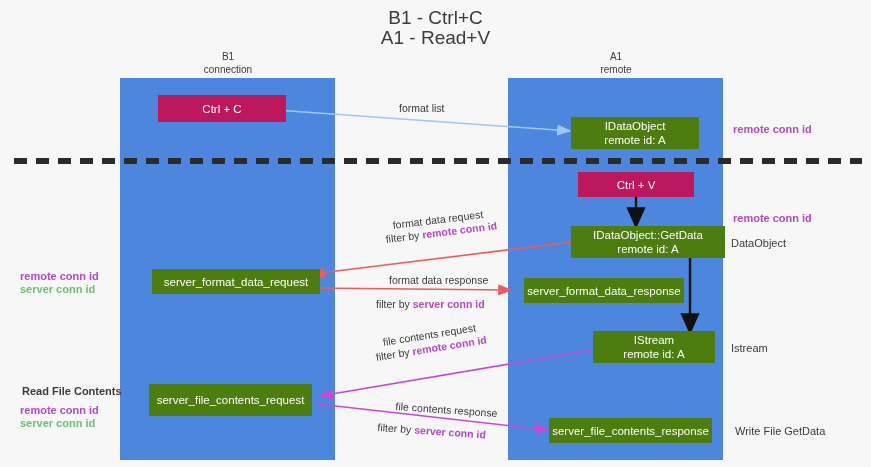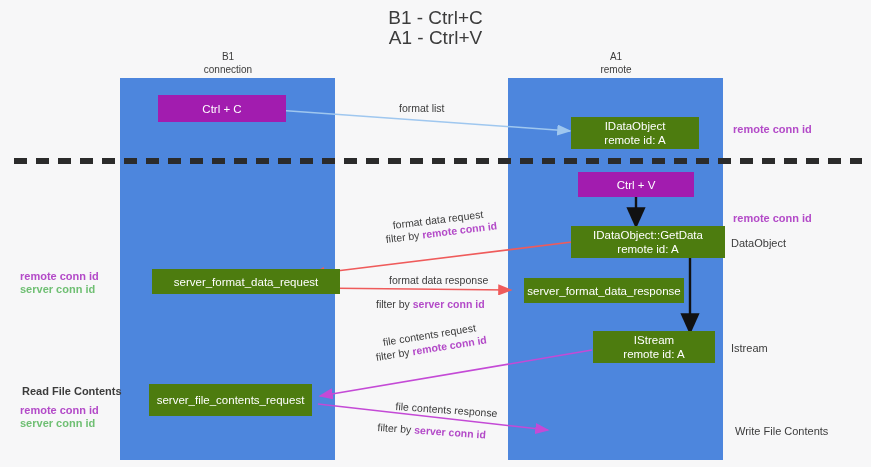--- a/index.html
+++ b/index.html
@@ -17,38 +17,38 @@
 
   .col-head{position:absolute;text-align:center;color:#3c3c3c;font-size:10px;line-height:13px;}
   .col-head .t2{display:block;}
 
   .title{position:absolute;left:0;top:8px;width:871px;text-align:center;
          color:#3c3c3c;font-size:19px;line-height:20px;}
 
   .node{position:absolute;display:flex;flex-direction:column;align-items:center;
         justify-content:center;color:#ffffff;font-size:11.5px;line-height:14px;
         text-align:center;box-sizing:border-box;}
-  .green{background:#a21caf;}
+  .green{background:#be185d;}
   .orange{background:#4d7c0f;}
 
   .lbl{position:absolute;color:#3c3c3c;font-size:11px;line-height:14px;white-space:nowrap;}
   .magenta{color:#b34ac8;font-weight:bold;}
   .green-txt{color:#6fbf73;font-weight:bold;}
   .edge-lbl{position:absolute;font-size:10.5px;line-height:13px;color:#3c3c3c;white-space:nowrap;}
   .edge-lbl .magenta,.edge-lbl .green-txt{font-size:10.5px;}
   svg{position:absolute;left:0;top:0;width:871px;height:467px;pointer-events:none;}
 </style>
 </head>
 <body>
 
 <div id="canvas">
 
   <div class="title">
     <div>B1 - Ctrl+C</div>
-    <div>A1 - Ctrl+V</div>
+    <div>A1 - Read+V</div>
   </div>
 
   <div class="col-head" style="left:137px;top:50px;width:182px;">
     <span>B1</span>
     <span class="t2">connection</span>
   </div>
   <div class="col-head" style="left:525px;top:50px;width:182px;">
     <span>A1</span>
     <span class="t2">remote</span>
   </div>
@@ -100,37 +100,40 @@
 
   <div class="node green" style="left:578px;top:172px;width:116px;height:25px;">
     <span>Ctrl + V</span>
   </div>
 
   <div class="node orange" style="left:571px;top:226px;width:154px;height:32px;">
     <span>IDataObject::GetData</span>
     <span>remote id: A</span>
   </div>
 
-  <div class="node orange" style="left:152px;top:269px;width:188px;height:25px;">
+  <div class="node orange" style="left:152px;top:269px;width:168px;height:25px;">
     <span>server_format_data_request</span>
   </div>
 
   <div class="node orange" style="left:512px;top:278px;width:160px;height:25px;margin-left:12px;">
     <span>server_format_data_response</span>
   </div>
 
   <div class="node orange" style="left:593px;top:331px;width:122px;height:32px;">
     <span>IStream</span>
     <span>remote id: A</span>
   </div>
 
   <div class="node orange" style="left:149px;top:384px;width:163px;height:32px;">
     <span>server_file_contents_request</span>
   </div>
 
+  <div class="node orange" style="left:549px;top:418px;width:163px;height:25px;">
+    <span>server_file_contents_response</span>
+  </div>
 
   <div class="edge-lbl" style="left:399px;top:102px;">format list</div>
 
   <div class="edge-lbl" style="left:392px;top:219px;transform:rotate(-7deg);transform-origin:left top;">format data request</div>
   <div class="edge-lbl" style="left:385px;top:233px;transform:rotate(-7deg);transform-origin:left top;">
     <span>filter by </span><span class="magenta">remote conn id</span>
   </div>
 
   <div class="edge-lbl" style="left:389px;top:274px;">format data response</div>
   <div class="edge-lbl" style="left:376px;top:298px;">
@@ -144,21 +147,21 @@
 
   <div class="edge-lbl" style="left:396px;top:400px;transform:rotate(4deg);transform-origin:left top;">file contents response</div>
   <div class="edge-lbl" style="left:378px;top:421px;transform:rotate(4deg);transform-origin:left top;">
     <span>filter by </span><span class="magenta">server conn id</span>
   </div>
 
   <div class="lbl magenta" style="left:733px;top:122px;">remote conn id</div>
   <div class="lbl magenta" style="left:733px;top:211px;">remote conn id</div>
   <div class="lbl" style="left:731px;top:236px;">DataObject</div>
   <div class="lbl" style="left:731px;top:341px;">Istream</div>
-  <div class="lbl" style="left:735px;top:424px;">Write File Contents</div>
+  <div class="lbl" style="left:735px;top:424px;">Write File GetData</div>
 
   <div class="lbl magenta" style="left:20px;top:269px;">remote conn id</div>
   <div class="lbl green-txt" style="left:20px;top:282px;">server conn id</div>
 
   <div class="lbl" style="left:22px;top:384px;font-weight:bold;">Read File Contents</div>
   <div class="lbl magenta" style="left:20px;top:403px;">remote conn id</div>
   <div class="lbl green-txt" style="left:20px;top:416px;">server conn id</div>
 
 </div>
 

